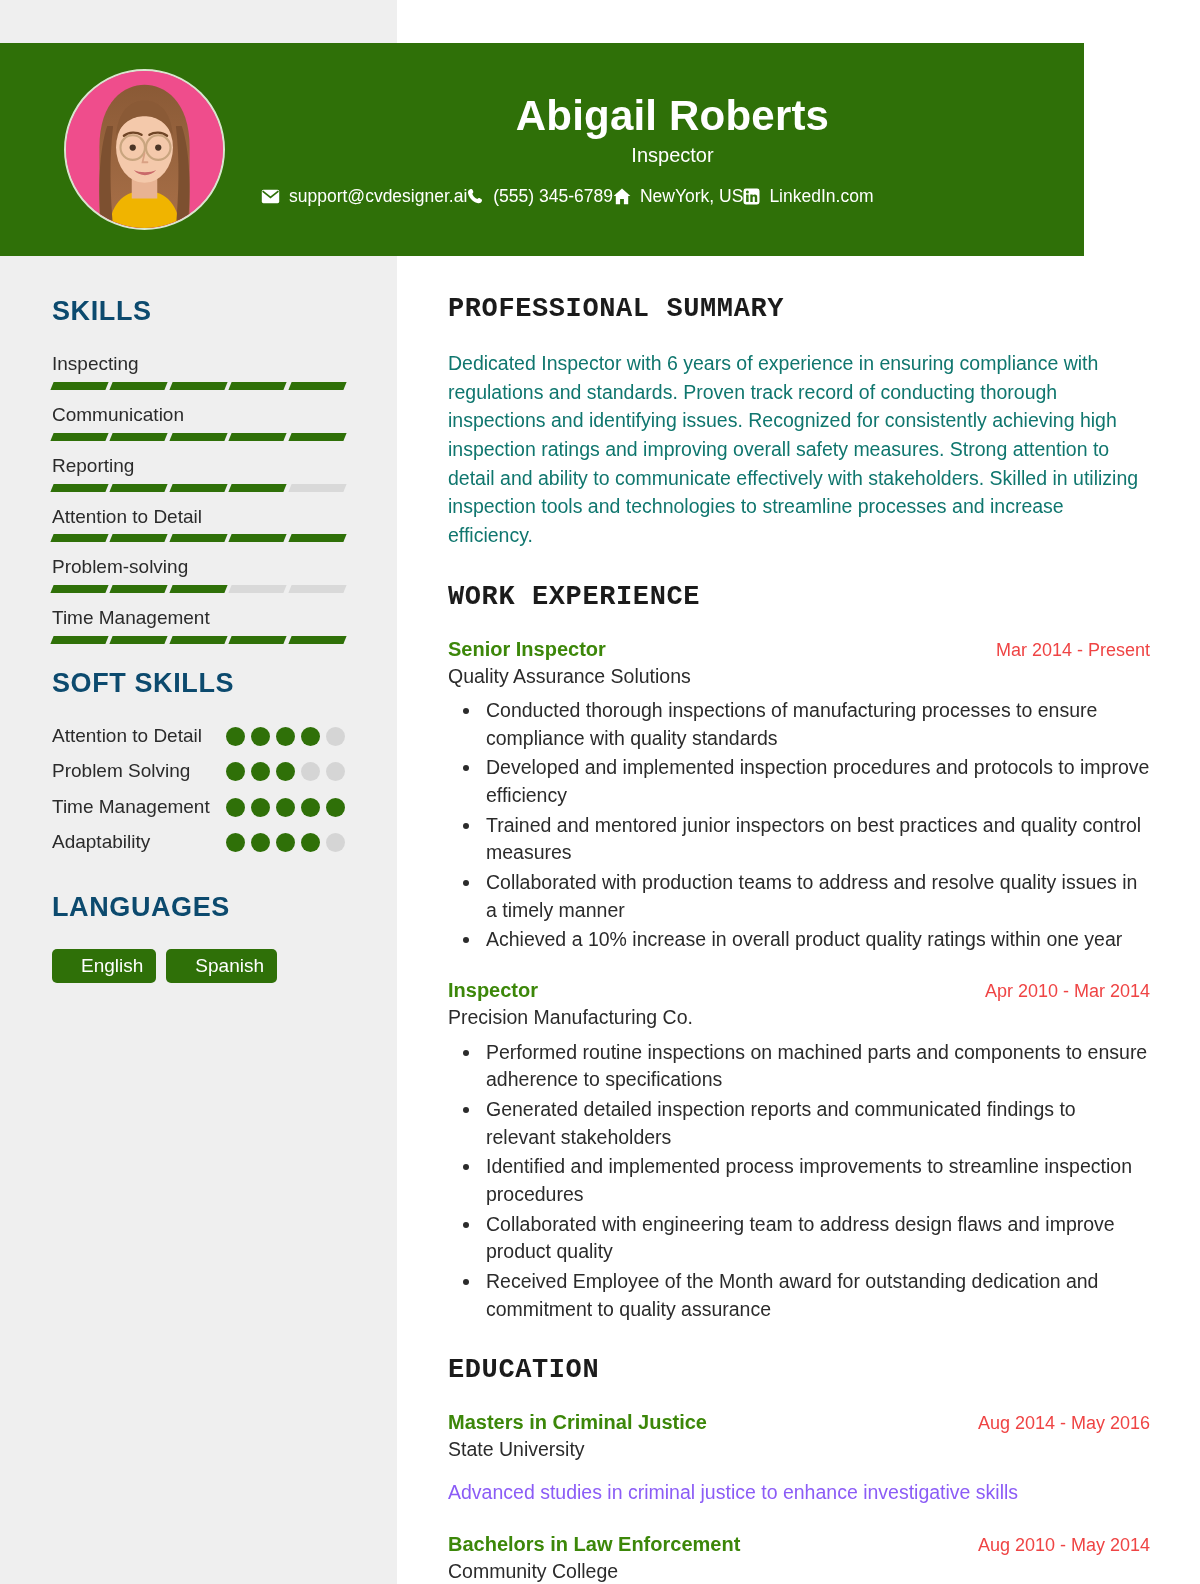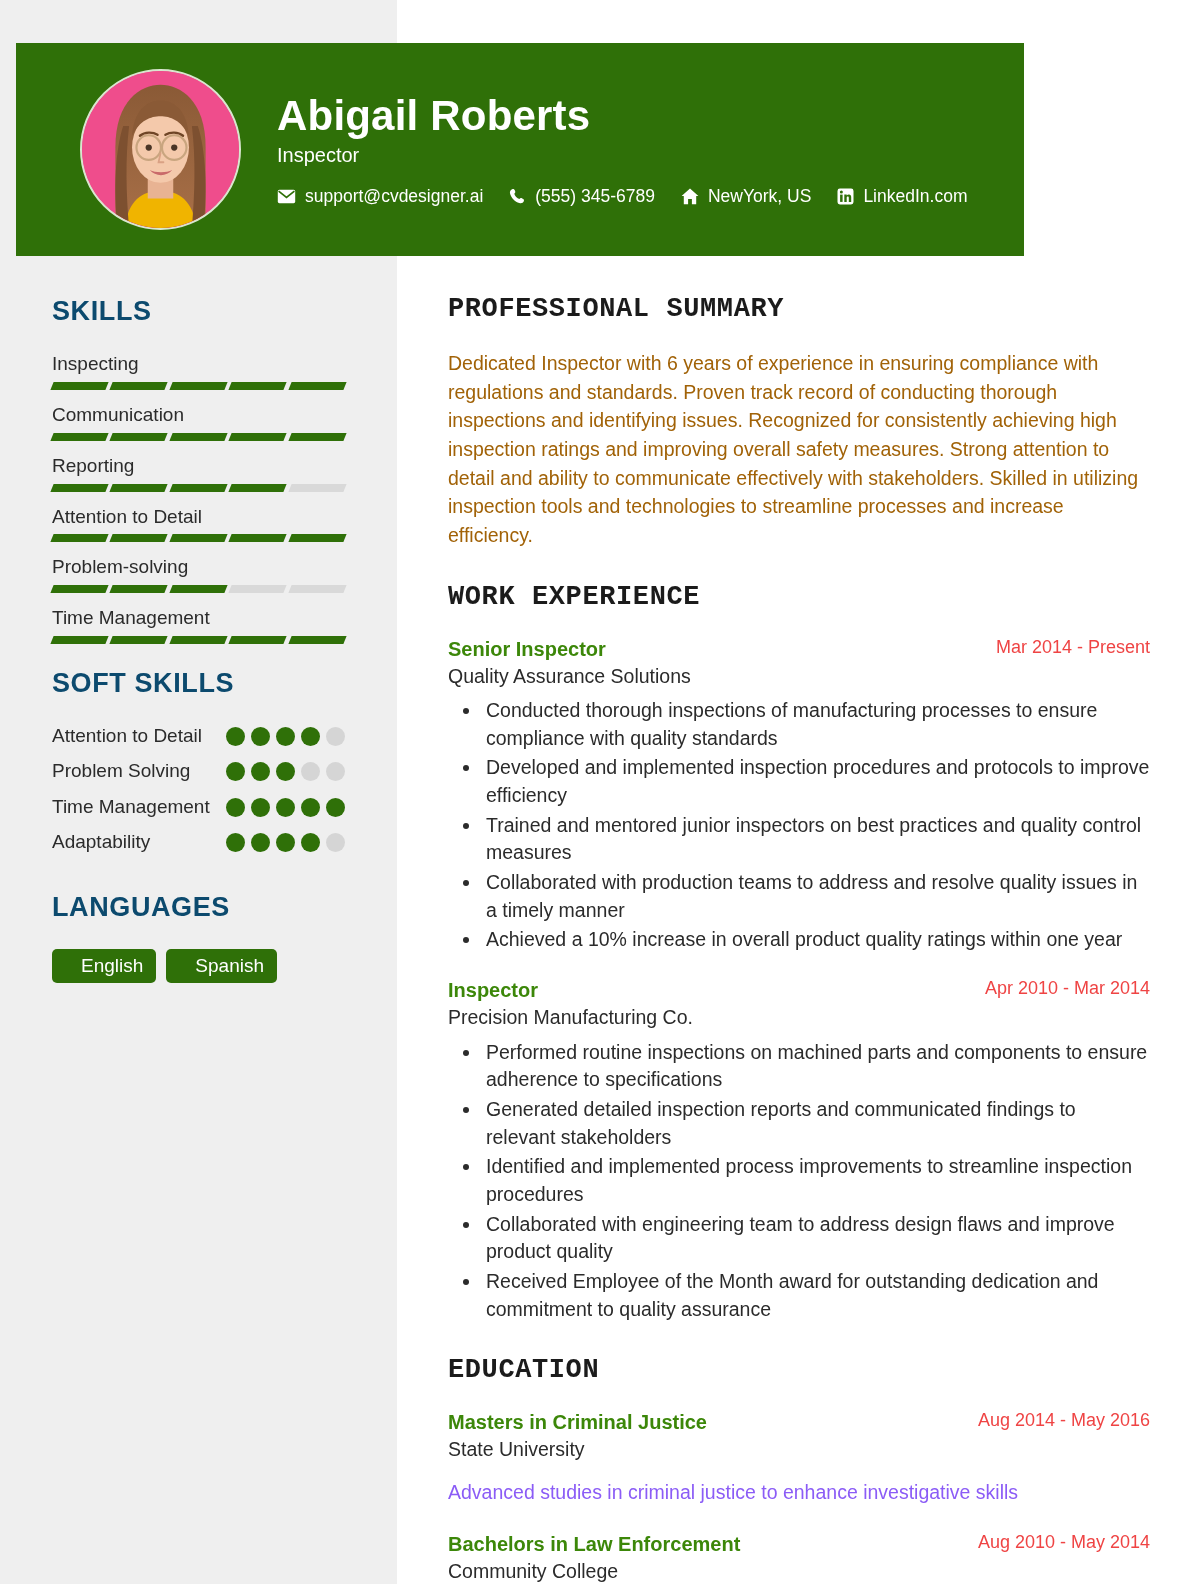--- a/index.html
+++ b/index.html
@@ -28,28 +28,29 @@
   .sidebar-bg {
     position: absolute;
     left: 0; top: 0;
     width: 397px;
     height: 1584px;
     background: #efefef;
   }
   
   .header {
     position: absolute;
-    left: 16px;
+    left: 0;
     top: 43px;
-    width: 1008px;
+    width: 1084px;
     height: 213px;
     background: #2f7008;
     box-sizing: border-box;
     display: flex;
     align-items: center;
+    text-align: center;
   }
 
   
   .avatar-wrap {
     width: 157px;
     height: 157px;
     margin-left: 64px;
     flex: 0 0 auto;
     border-radius: 50%;
     overflow: hidden;
@@ -76,21 +77,20 @@
   .role {
     font-size: 20px;
     color: #ffffff;
     font-weight: normal;
     margin: 0 0 22px 0;
     line-height: 1.1;
   }
   .contacts {
     display: flex;
     align-items: center;
-    gap: 26px;
     flex-wrap: wrap;
   }
   .contact {
     display: flex;
     align-items: center;
     gap: 9px;
     color: #ffffff;
     font-size: 17.5px;
     line-height: 1;
     white-space: nowrap;
@@ -189,28 +189,28 @@
     padding: 7px 13px 8px 29px;
     border-radius: 5px;
     line-height: 1;
   }
 
   
   .section { margin-bottom: 34px; }
   .summary {
     font-size: 19.5px;
     line-height: 1.47;
-    color: #a16207;
+    color: #0f766e;
     margin: 0;
   }
 
   .entry { margin-bottom: 24px; }
   .entry-head {
     display: flex;
-    align-items: flex-start;
+    align-items: flex-end;
     justify-content: space-between;
     gap: 24px;
   }
   .entry-title {
     font-size: 20px;
     font-weight: bold;
     color: #3c8709;
     line-height: 1.2;
   }
   .entry-date {

